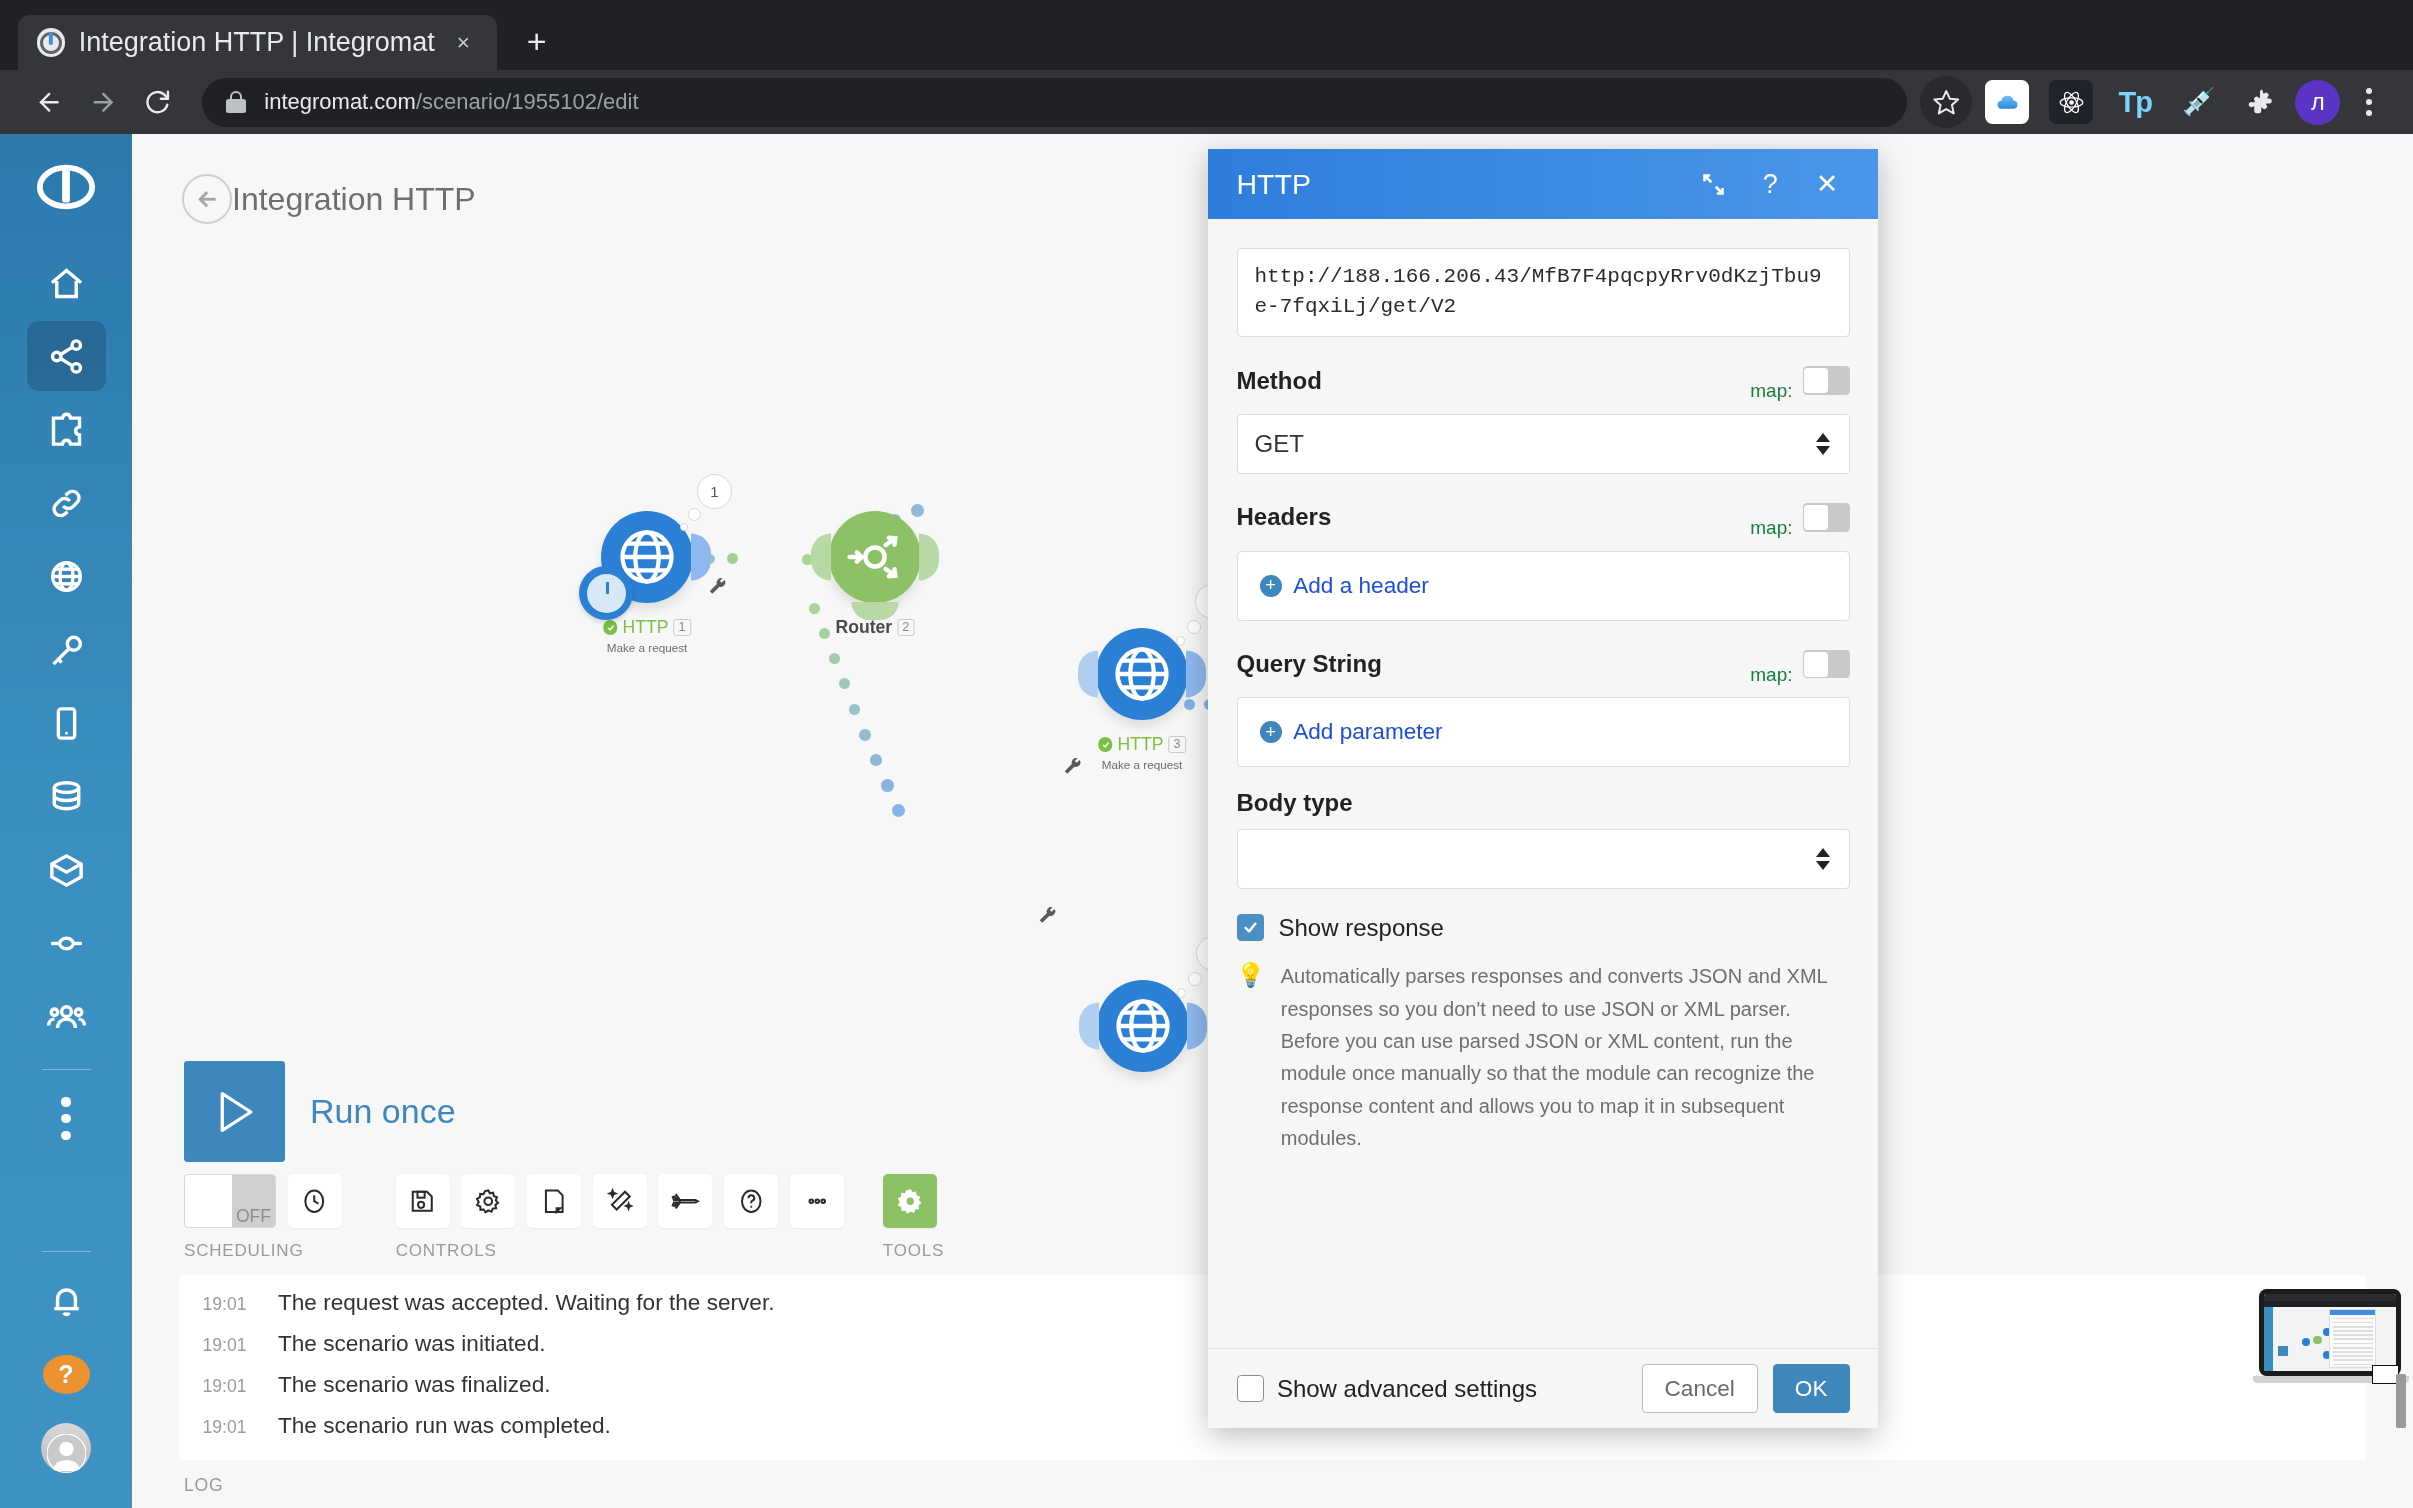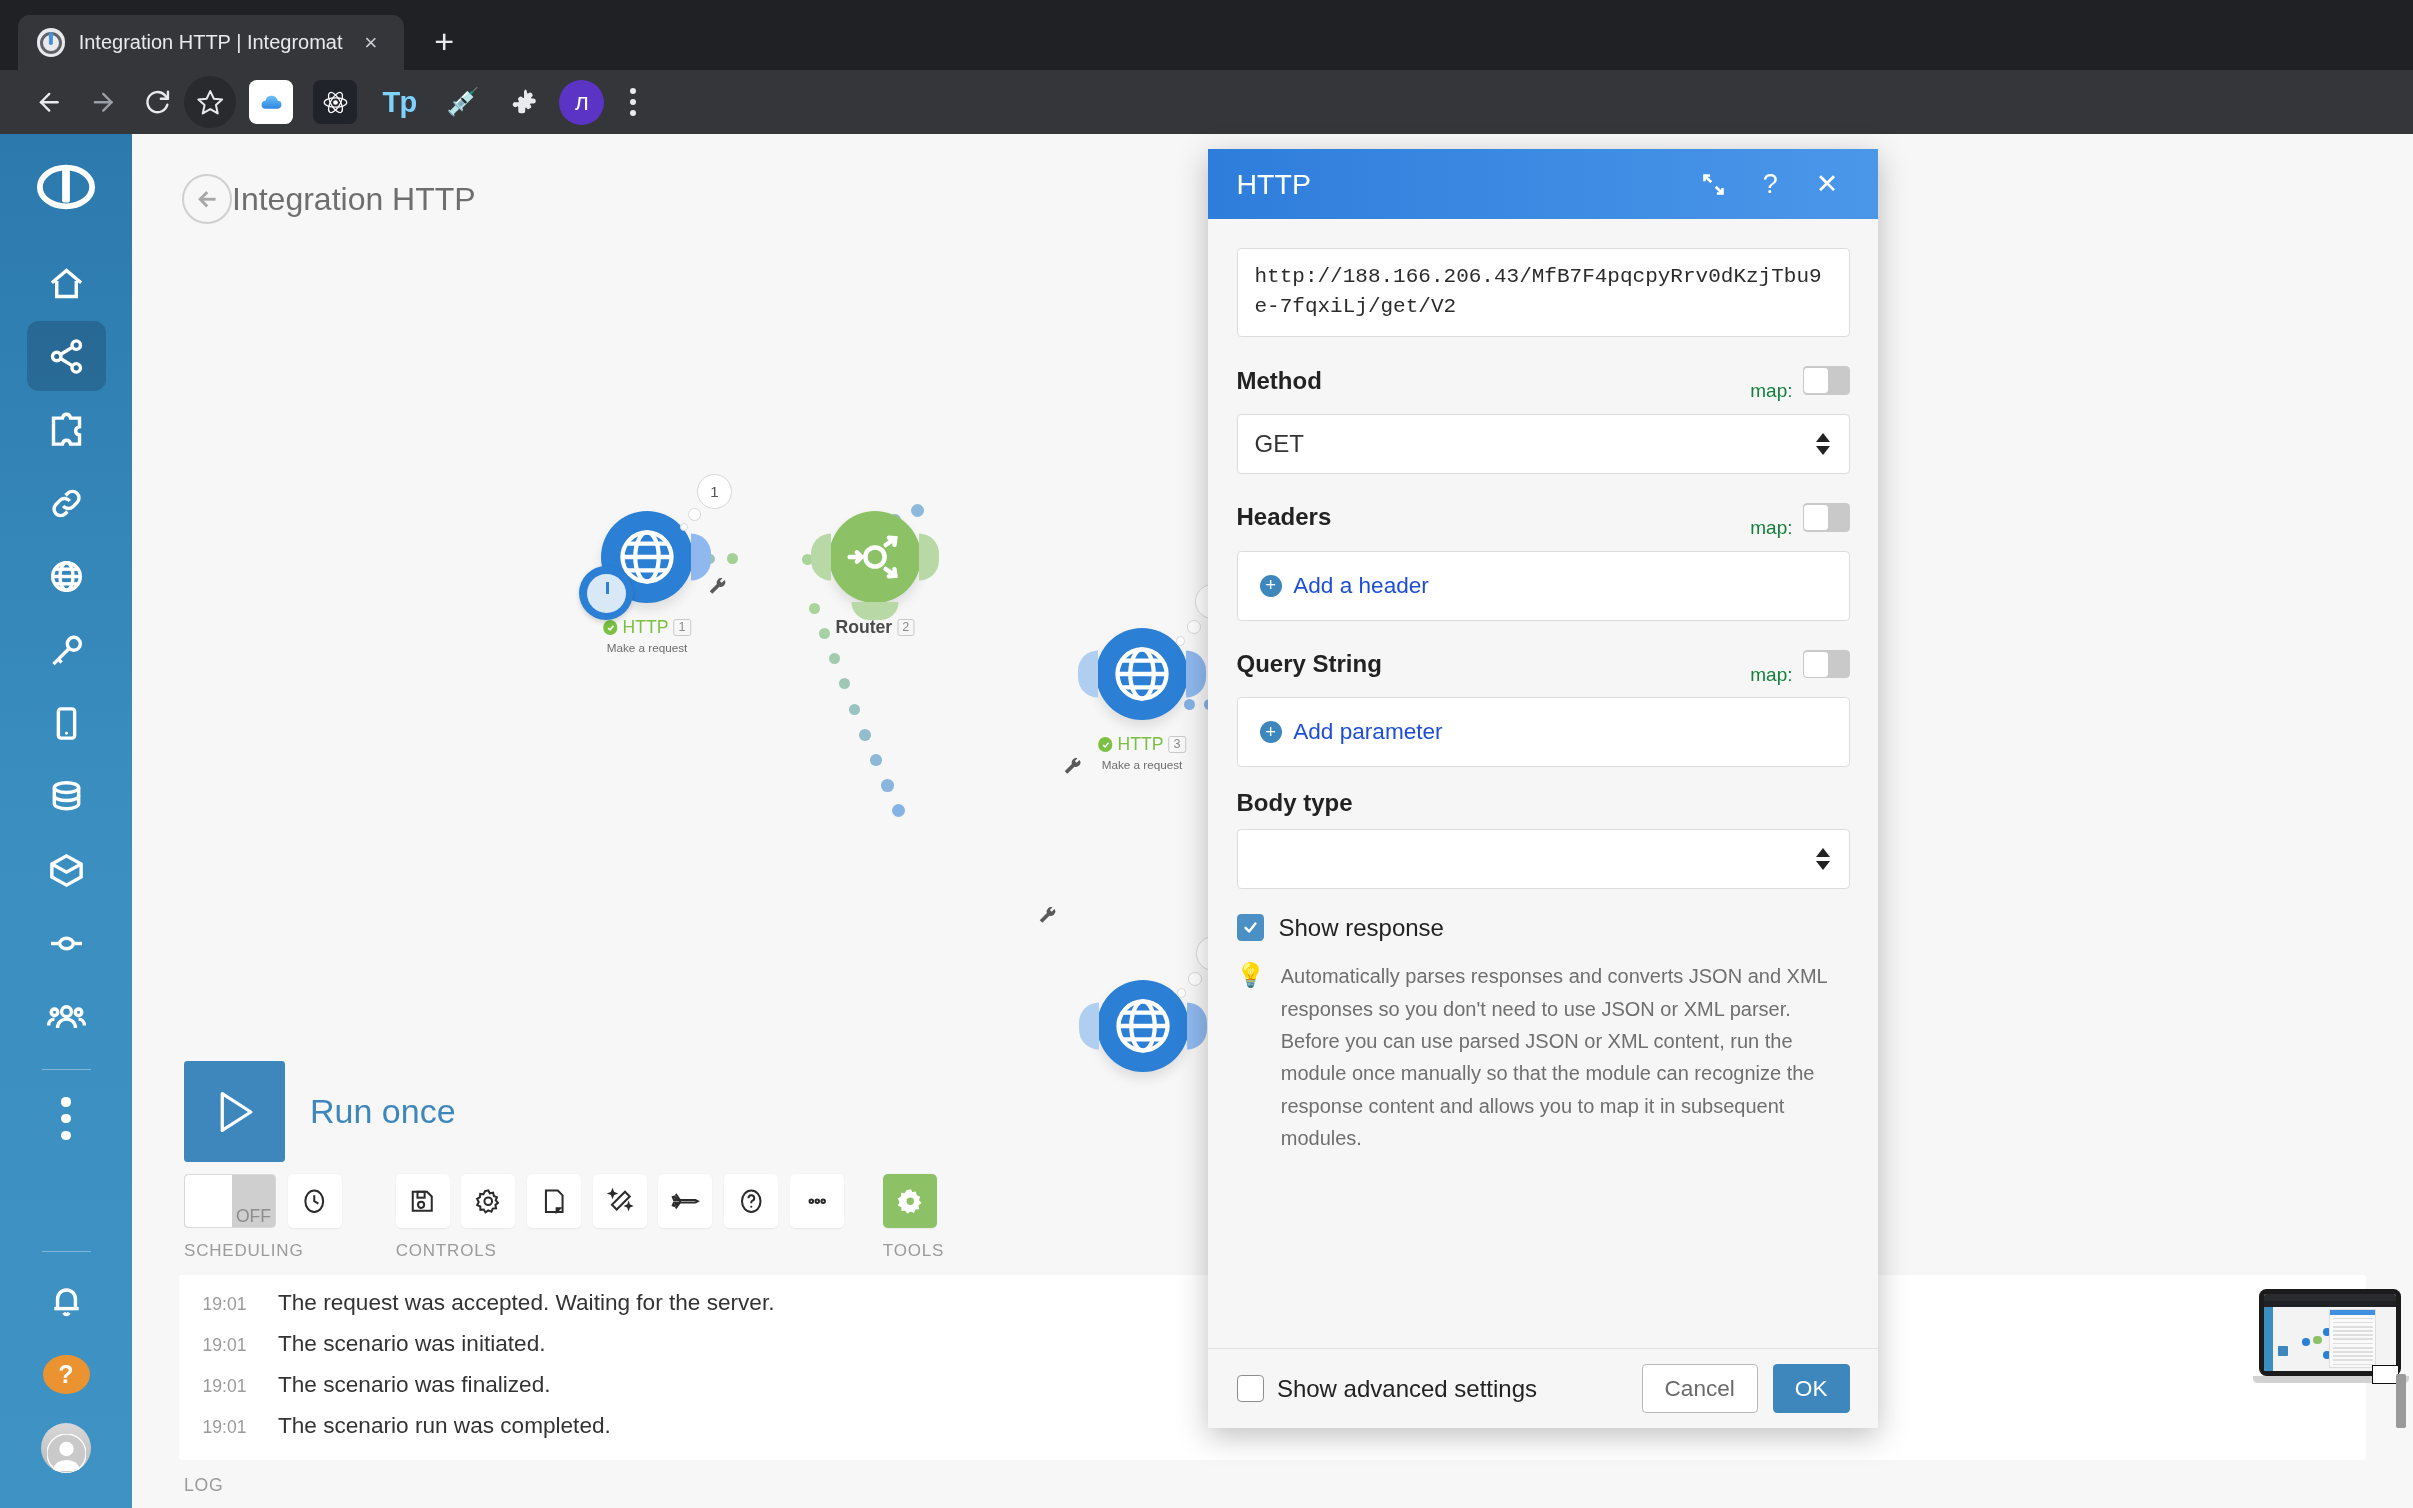--- a/index.html
+++ b/index.html
@@ -14,21 +14,21 @@
   .browser { width:2413px; height:1508px; position:relative; background:#202124; }
 
   .tabstrip { height:70px; background:#202124; position:relative; display:flex; align-items:flex-end; padding-left:18.4px; }
   .tab {
     height:55px; min-width:369px; background:#35363a; border-radius:11.7px 11.7px 0 0;
     display:flex; align-items:center; padding:0 18.4px; gap:13.4px; position:relative;
   }
   .tab-favicon { width:28.5px; height:28.5px; border-radius:50%; background:#e8eaed; display:flex; align-items:center; justify-content:center; flex:0 0 auto; }
   .tab-favicon .inner { width:22px; height:22px; border-radius:50%; border:3.4px solid #5f6368; position:relative; }
   .tab-favicon .inner::after { content:""; position:absolute; left:50%; top:-2.5px; transform:translateX(-50%); width:4.2px; height:12.6px; background:#4a90d9; border-radius:1.7px; }
-  .tab-title { color:#e8eaed; font-size:20px; white-space:nowrap; overflow:hidden; text-overflow:ellipsis; flex:1 1 auto; }
+  .tab-title { color:#e8eaed; font-size:27px; white-space:nowrap; overflow:hidden; text-overflow:ellipsis; flex:1 1 auto; }
   .tab-close { width:30px; height:30px; display:flex; align-items:center; justify-content:center; color:#c8cbd0; font-size:22.6px; flex:0 0 auto; }
   .newtab { width:50px; height:50px; margin-left:15px; margin-bottom:3.4px; display:flex; align-items:center; justify-content:center; color:#e8eaed; font-size:34px; font-weight:300; }
 
   .toolbar { height:64px; background:#35363a; display:flex; align-items:center; padding:0 22px; gap:0; }
   .nav-btn { width:54px; height:54px; display:flex; align-items:center; justify-content:center; color:#e8eaed; }
   .nav-btn.dim { color:#9aa0a6; }
   .nav-btn svg { width:28.5px; height:28.5px; }
   .omnibox {
     flex:1 1 auto; height:49px; background:#202124; border-radius:25px; margin-left:18.4px; margin-right:13.4px;
     display:flex; align-items:center; padding:0 23.5px; gap:18.4px; position:relative;
@@ -219,20 +219,27 @@
           <polyline points="12 5 19 12 12 19"></polyline>
         </svg>
     </div>
     <div class="nav-btn">
       <svg viewBox="0 0 24 24" fill="none" stroke="currentColor" stroke-width="2" stroke-linecap="round" stroke-linejoin="round">
           <polyline points="21 3 21 9 15 9"></polyline>
           <path d="M20.5 14a8.5 8.5 0 1 1-2.3-8.2L21 9"></path>
         </svg>
     </div>
 
+    <div class="omnibox">
+      <span class="lock">
+          <span class="shackle"></span>
+          <span class="body"></span>
+        </span>
+      <span class="url"><span>integromat.com</span><span class="path">/scenario/1955102/edit</span></span>
+    </div>
 
     <div class="star-btn">
       <svg viewBox="0 0 24 24" fill="none" stroke="#e8eaed" stroke-width="1.7" stroke-linejoin="round">
           <polygon points="12 2.6 15 9 22 9.7 16.8 14.4 18.3 21.4 12 17.8 5.7 21.4 7.2 14.4 2 9.7 9 9"></polygon>
         </svg>
     </div>
 
     <div class="ext ext-cloud">
       <svg viewBox="0 0 24 24" width="25" height="25">
           <defs>

